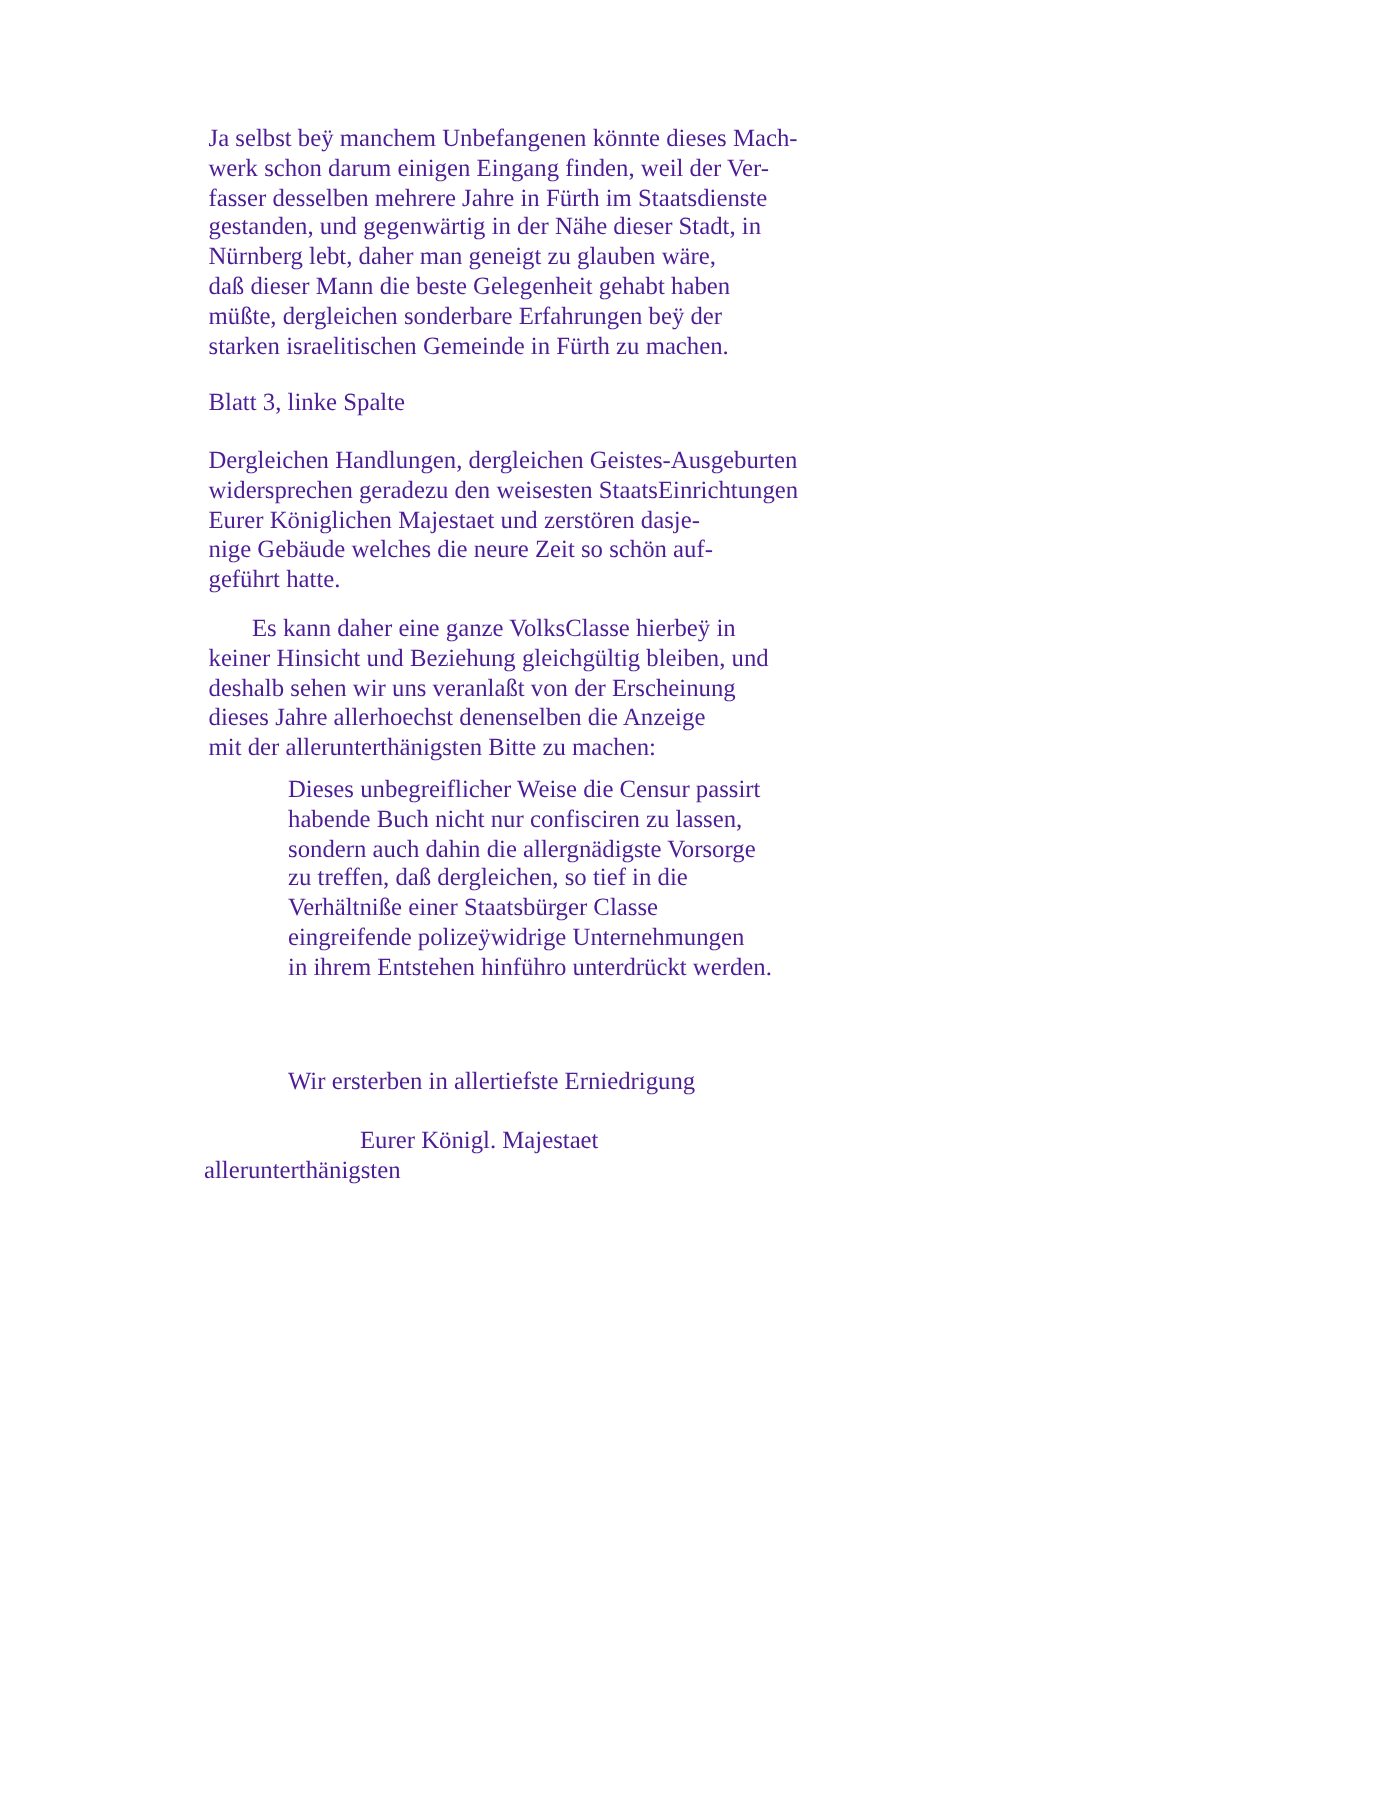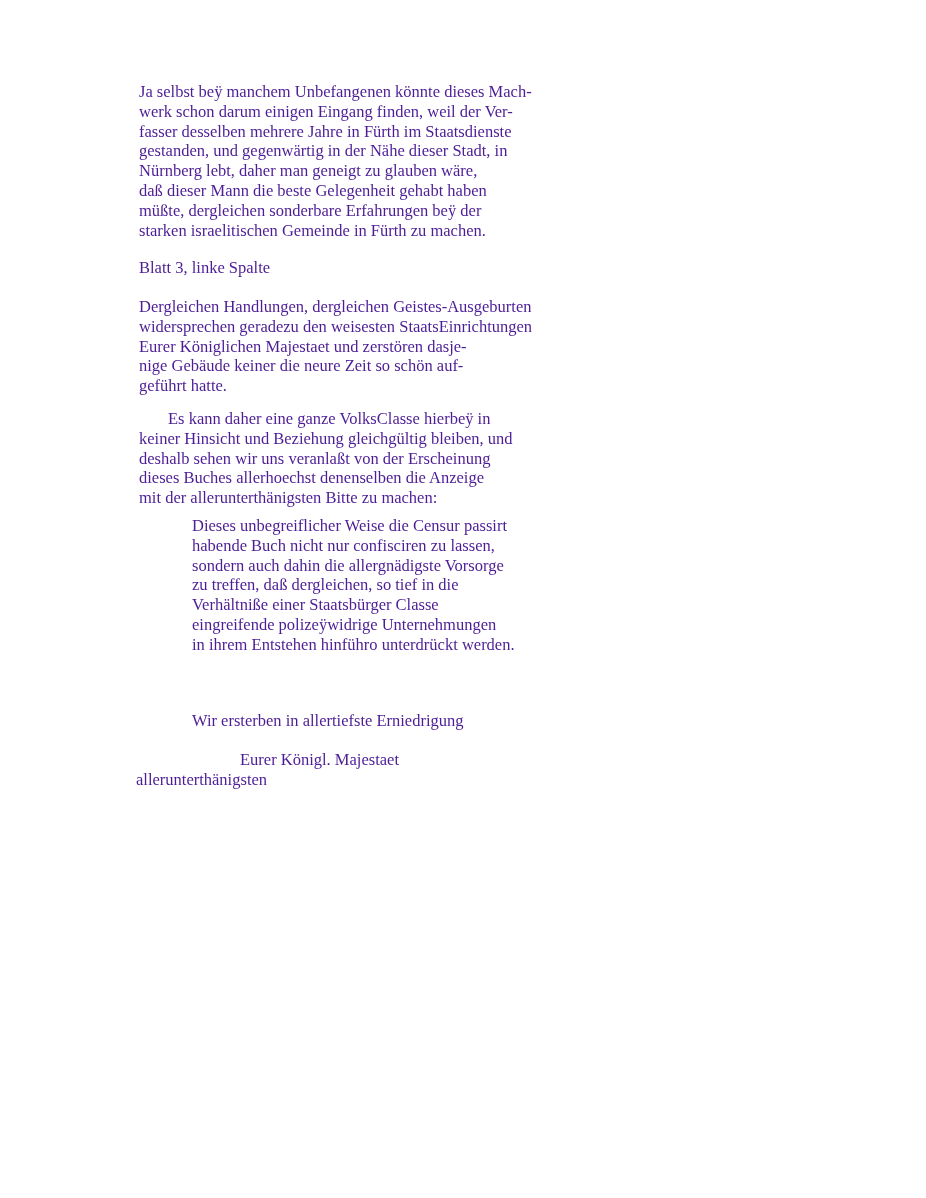--- a/index.html
+++ b/index.html
@@ -42,27 +42,27 @@
 Nürnberg lebt, daher man geneigt zu glauben wäre,
 daß dieser Mann die beste Gelegenheit gehabt haben
 müßte, dergleichen sonderbare Erfahrungen beÿ der
 starken israelitischen Gemeinde in Fürth zu machen.</div>
 
   <div class="block" style="left:139px; top:258px;">Blatt 3, linke Spalte</div>
 
   <div class="block" style="left:139px; top:297px;">Dergleichen Handlungen, dergleichen Geistes-Ausgeburten
 widersprechen geradezu den weisesten StaatsEinrichtungen
 Eurer Königlichen Majestaet und zerstören dasje-
-nige Gebäude keiner die neure Zeit so schön auf-
+nige Gebäude welches die neure Zeit so schön auf-
 geführt hatte.</div>
 
   <div class="block indent-first" style="left:139px; top:409px;">Es kann daher eine ganze VolksClasse hierbeÿ in
 keiner Hinsicht und Beziehung gleichgültig bleiben, und
 deshalb sehen wir uns veranlaßt von der Erscheinung
-dieses Buches allerhoechst denenselben die Anzeige
+dieses Jahre allerhoechst denenselben die Anzeige
 mit der allerunterthänigsten Bitte zu machen:</div>
 
   <div class="block" style="left:192px; top:516px;">Dieses unbegreiflicher Weise die Censur passirt
 habende Buch nicht nur confisciren zu lassen,
 sondern auch dahin die allergnädigste Vorsorge
 zu treffen, daß dergleichen, so tief in die
 Verhältniße einer Staatsbürger Classe
 eingreifende polizeÿwidrige Unternehmungen
 in ihrem Entstehen hinführo unterdrückt werden.</div>
 

